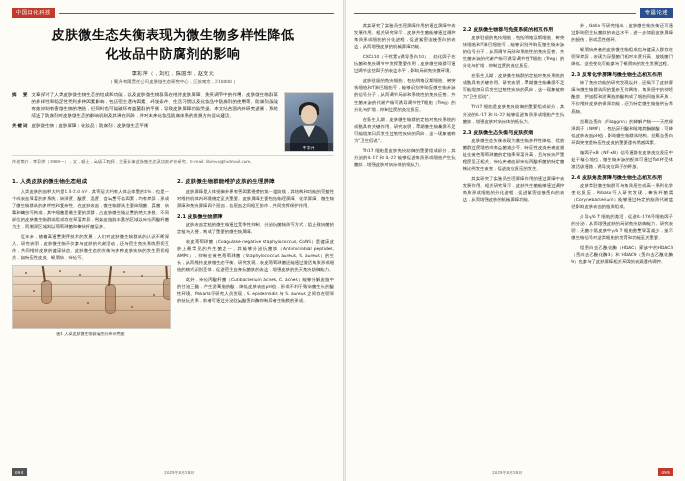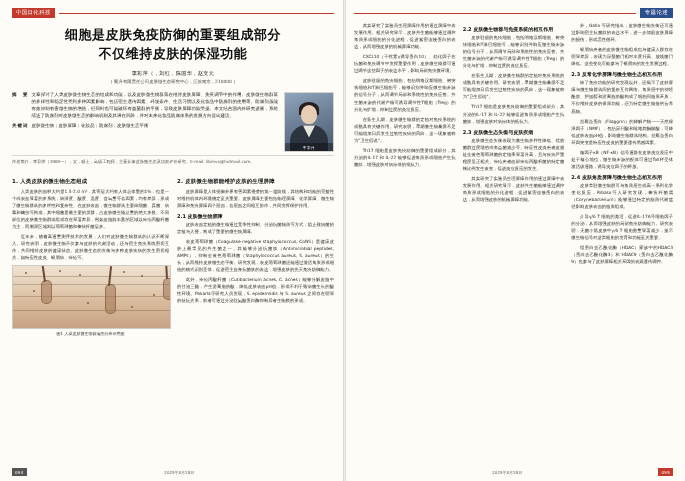--- a/index.html
+++ b/index.html
@@ -140,22 +140,22 @@
 <div class="spread">
 
   <div class="page page-left">
 
     <div class="hdr-left">
       <span class="hdr-tag">中国日化科技</span>
       <span class="hdr-rule"></span>
     </div>
 
     <div class="title">
-      <div>细胞是皮肤免疫防御的重要组成部分</div>
-      <div>不仅维持皮肤的保湿功能</div>
+      <div>皮肤微生态失衡表现为微生物多样性降低</div>
+      <div>化妆品中防腐剂的影响</div>
     </div>
 
     <div class="authors">李彩萍（，刘红，陈国华，赵文元</div>
     <div class="affil">（ 聚升有限责任公司皮肤微生态研究中心，江苏南京，210000 ）</div>
 
     <div class="abs-wrap">
       <div class="abs-text">
         <div class="abs-row">
           <span class="abs-label">摘　要</span>
           <span class="abs-body">文章探讨了人类皮肤微生物生态的组成和功能，以及皮肤微生物群落在维持皮肤屏障、免疫调节中的作用。皮肤微生物群落的多样性和稳定性受到多种因素影响，包括宿主遗传因素、环境条件、生活习惯以及化妆品中防腐剂的使用等。防腐剂虽能有效抑制有害微生物的增殖，但同时也可能破坏有益菌群的平衡，导致皮肤屏障功能受损。本文结合国内外研究进展，系统综述了防腐剂对皮肤微生态的影响机制及其潜在风险，并对未来化妆品防腐体系的发展方向提出建议。</span>

